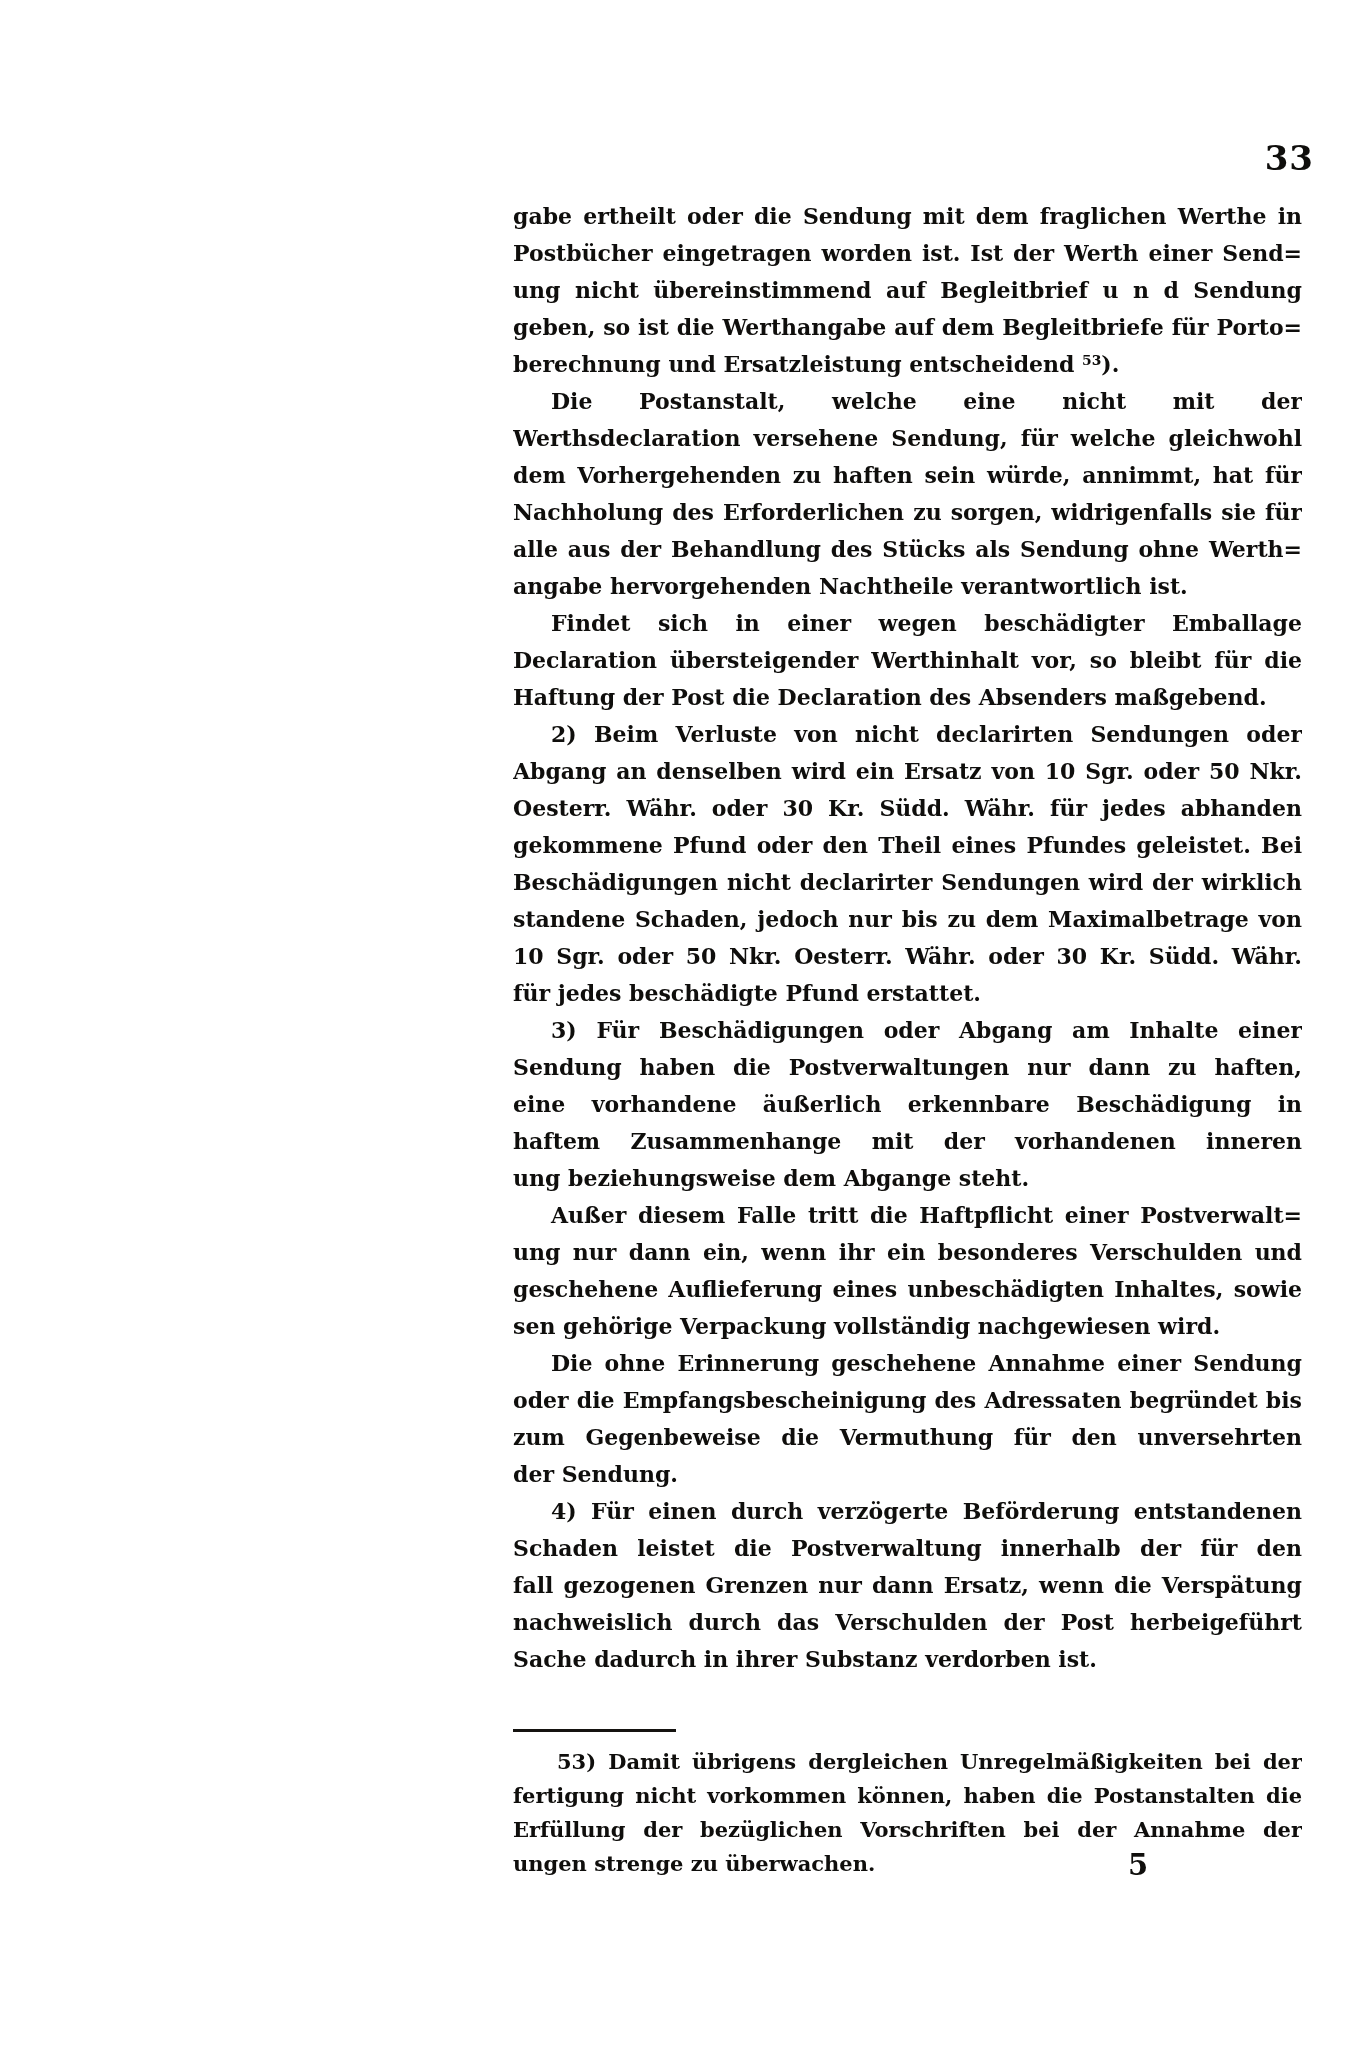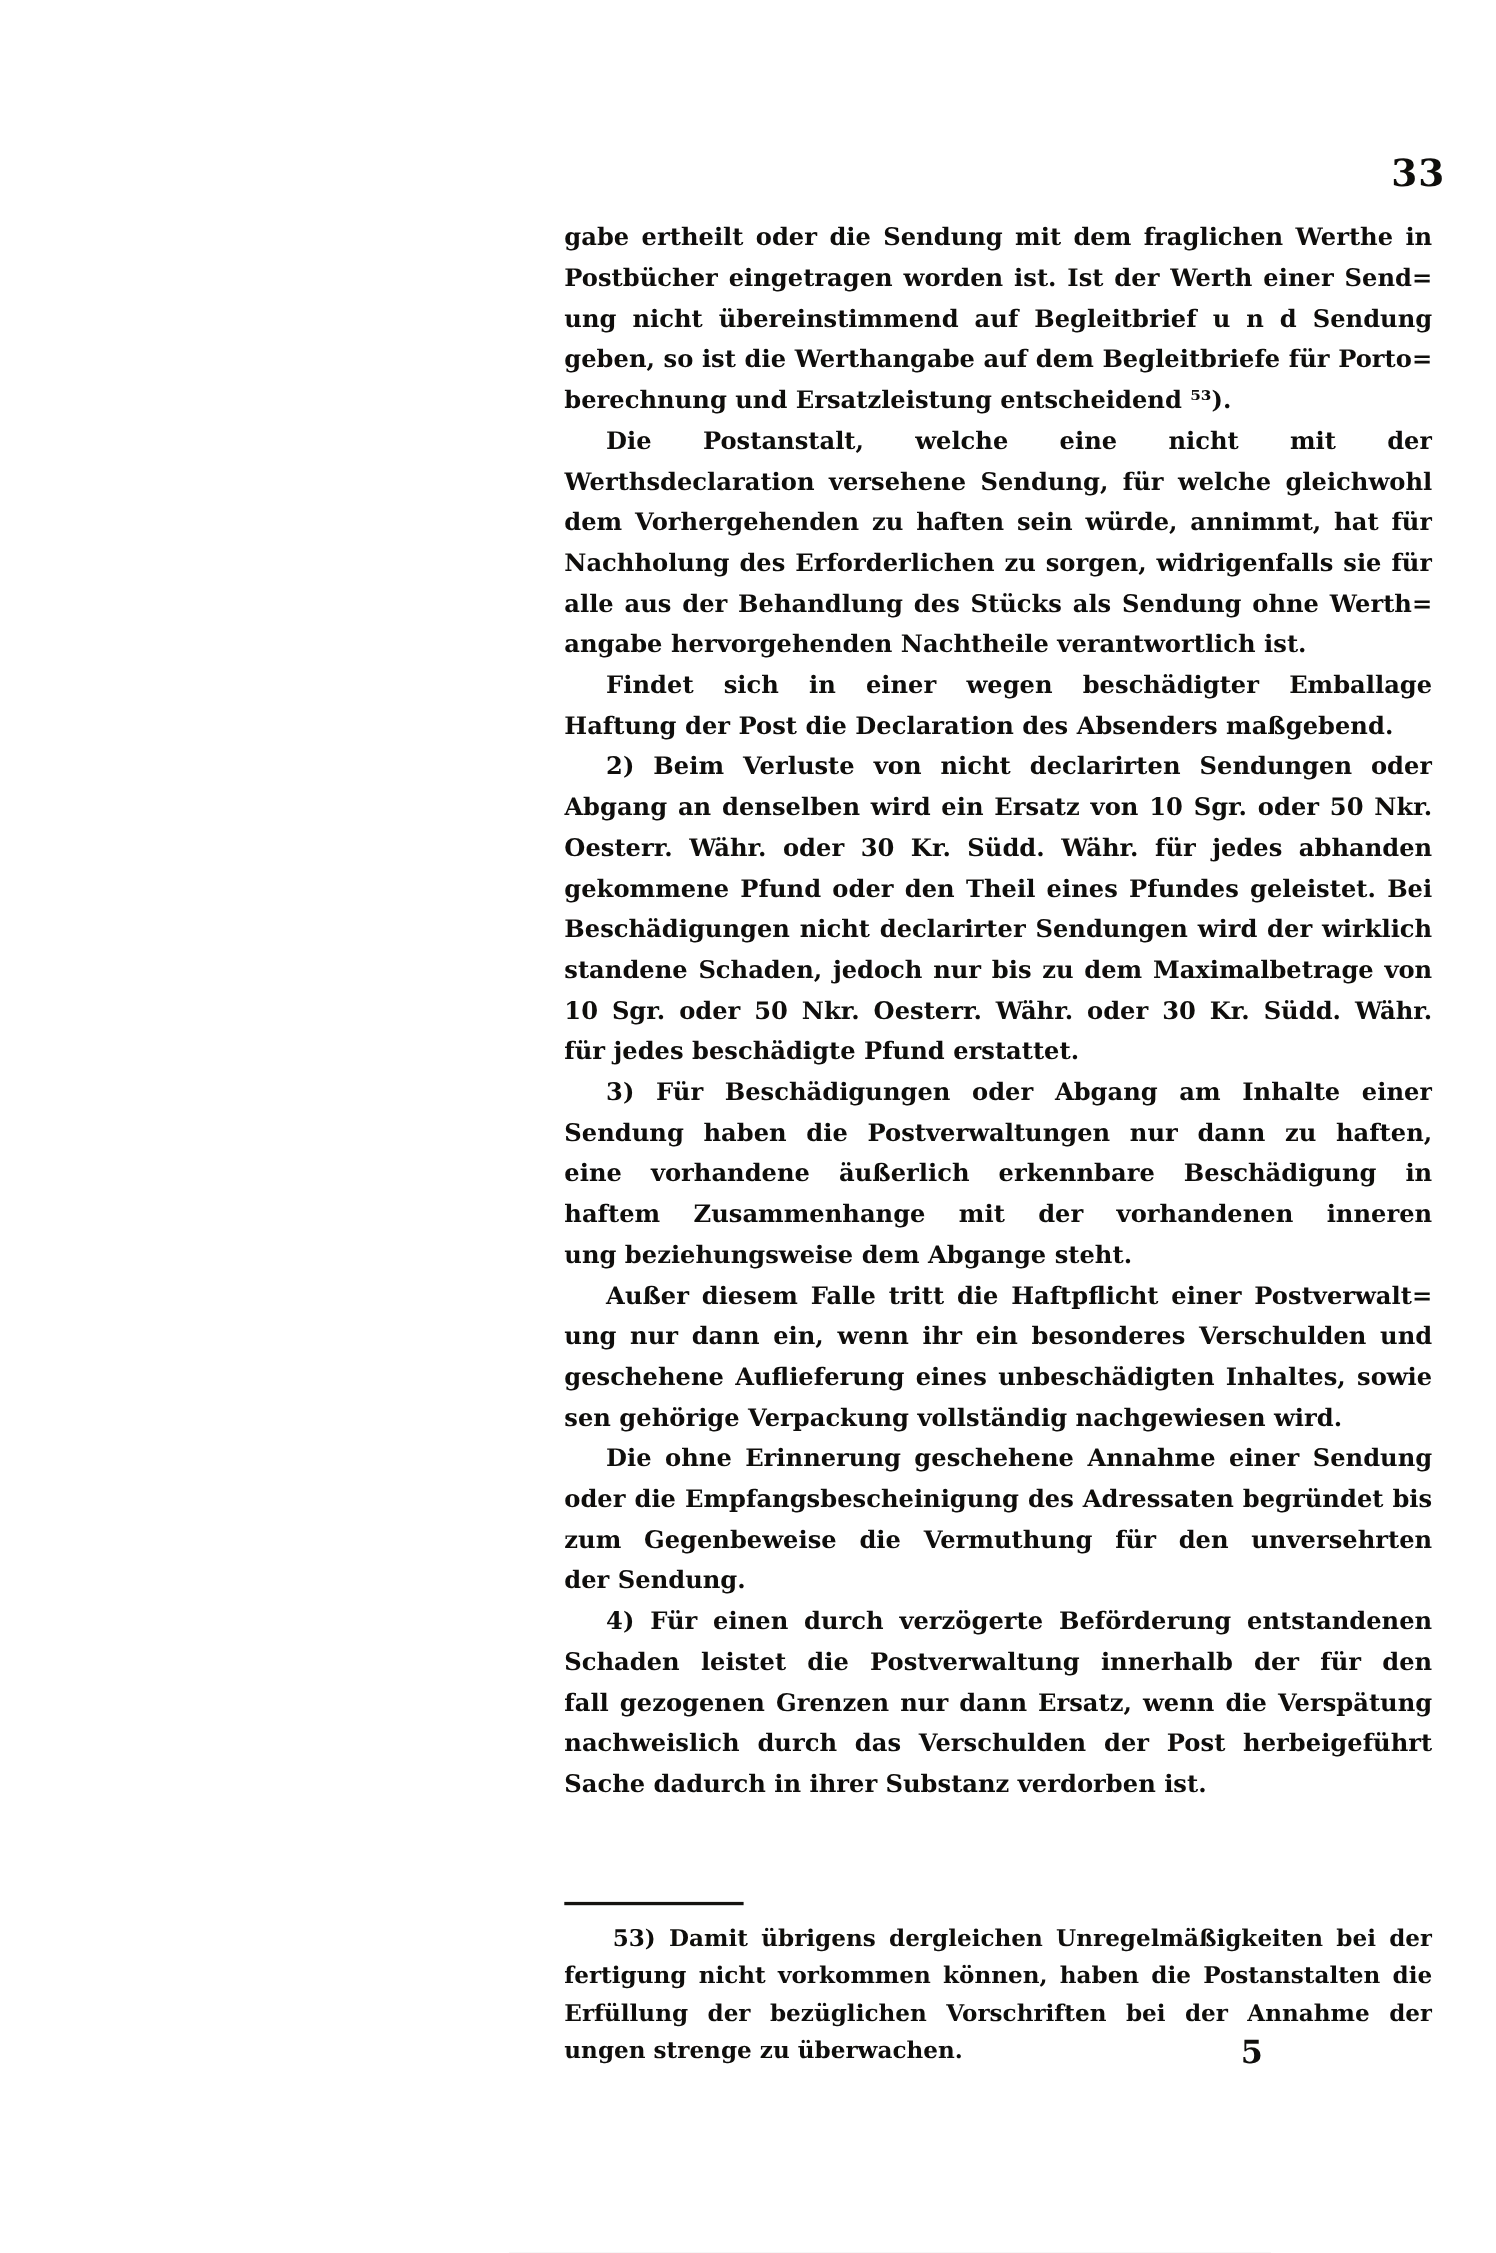--- a/index.html
+++ b/index.html
@@ -80,20 +80,21 @@
       <div class="paragraph">
         <div class="line indent">Die Postanstalt, welche eine nicht mit der vorschriftsmäßigen</div>
         <div class="line">Werthsdeclaration versehene Sendung, für welche gleichwohl nach</div>
         <div class="line">dem Vorhergehenden zu haften sein würde, annimmt, hat für die</div>
         <div class="line">Nachholung des Erforderlichen zu sorgen, widrigenfalls sie für</div>
         <div class="line">alle aus der Behandlung des Stücks als Sendung ohne Werth=</div>
         <div class="line last">angabe hervorgehenden Nachtheile verantwortlich ist.</div>
       </div>
       <div class="paragraph">
         <div class="line indent">Findet sich in einer wegen beschädigter Emballage unterwegs</div>
+        <div class="line">Declaration übersteigender Werthinhalt vor, so bleibt für die</div>
         <div class="line last">Haftung der Post die Declaration des Absenders maßgebend.</div>
       </div>
       <div class="paragraph">
         <div class="line indent">2) Beim Verluste von nicht declarirten Sendungen oder beim</div>
         <div class="line">Abgang an denselben wird ein Ersatz von 10 Sgr. oder 50 Nkr.</div>
         <div class="line">Oesterr. Währ. oder 30 Kr. Südd. Währ. für jedes abhanden</div>
         <div class="line">gekommene Pfund oder den Theil eines Pfundes geleistet. Bei</div>
         <div class="line">Beschädigungen nicht declarirter Sendungen wird der wirklich ent=</div>
         <div class="line">standene Schaden, jedoch nur bis zu dem Maximalbetrage von</div>
         <div class="line">10 Sgr. oder 50 Nkr. Oesterr. Währ. oder 30 Kr. Südd. Währ.</div>

